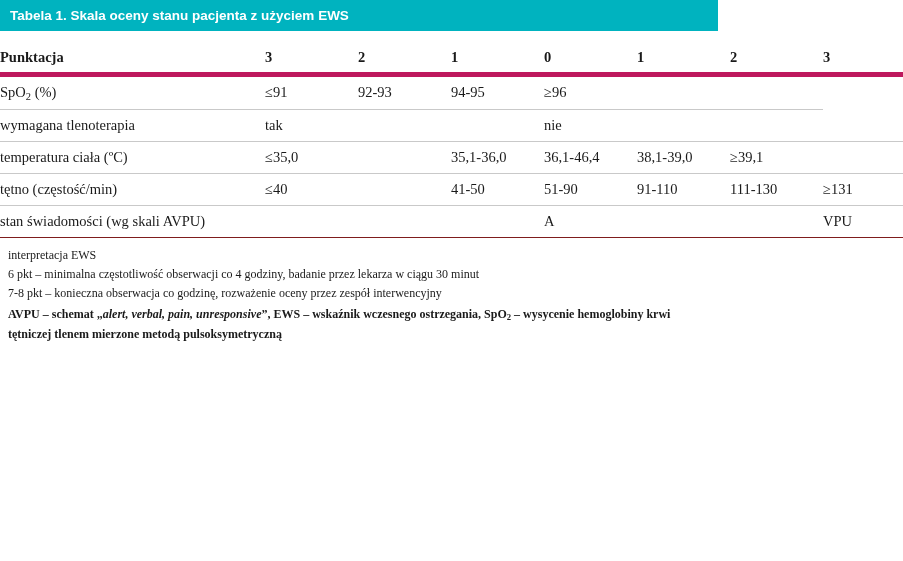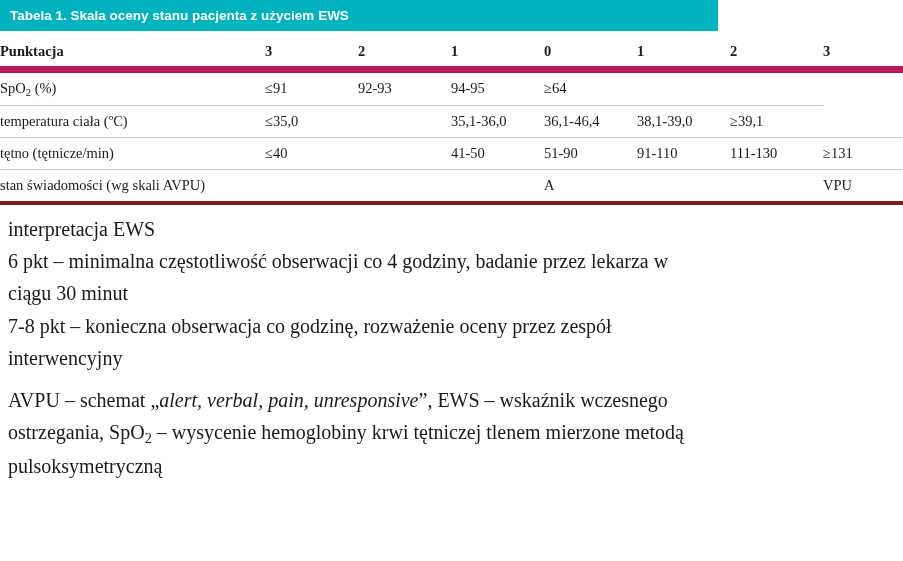--- a/index.html
+++ b/index.html
@@ -47,42 +47,43 @@
     width: 258px;
   }
   td.c {
     width: 88px;
   }
   td.c3r {
     width: 75px;
   }
   tr.head td {
     font-weight: bold;
-    border-bottom: 7px solid #be185d;
-    padding-top: 12px;
+    border-bottom: 5px solid #be185d;
+    padding-top: 18px;
     padding-bottom: 6px;
   }
   tr.last td {
-    border-bottom: 4px solid #7f1d1d;
+    border-bottom: 1px solid #7f1d1d;
     margin-top: 34px;
   }
   
   tr.partial td.nolinefar {
     border-bottom: none;
   }
   .interp {
     padding: 8px 8px 0 8px;
-    font-size: 20px;
+    font-size: 12px;
     line-height: 1.62;
   }
   .interp p {
     margin: 0 0 0 0;
   }
   .interp p.gap {
-    margin-top: 9px;
+    margin-top: 1px;
+    font-weight: bold;
   }
   .interp em {
     font-style: italic;
   }
   sub {
     font-size: 0.72em;
     vertical-align: -0.25em;
   }
 </style>
 </head>
@@ -104,41 +105,51 @@
         <td class="c">2</td>
         <td class="c3r">3</td>
       </tr>
 
 
       <tr class="partial">
         <td class="label">SpO<sub>2</sub> (%)</td>
         <td class="c">≤91</td>
         <td class="c">92-93</td>
         <td class="c">94-95</td>
-        <td class="c">≥64</td>
+        <td class="c">≥96</td>
         <td class="c"></td>
         <td class="c"></td>
         <td class="c3r nolinefar"></td>
       </tr>
 
+      <tr>
+        <td class="label">wymagana tlenoterapia</td>
+        <td class="c">tak</td>
+        <td class="c"></td>
+        <td class="c"></td>
+        <td class="c">nie</td>
+        <td class="c"></td>
+        <td class="c"></td>
+        <td class="c3r"></td>
+      </tr>
 
       <tr>
         <td class="label">temperatura ciała (ºC)</td>
         <td class="c">≤35,0</td>
         <td class="c"></td>
         <td class="c">35,1-36,0</td>
         <td class="c">36,1-46,4</td>
         <td class="c">38,1-39,0</td>
         <td class="c">≥39,1</td>
         <td class="c3r"></td>
       </tr>
 
 
       <tr>
-        <td class="label">tętno (tętnicze/min)</td>
+        <td class="label">tętno (częstość/min)</td>
         <td class="c">≤40</td>
         <td class="c"></td>
         <td class="c">41-50</td>
         <td class="c">51-90</td>
         <td class="c">91-110</td>
         <td class="c">111-130</td>
         <td class="c3r">≥131</td>
       </tr>
 
       <tr class="last">

